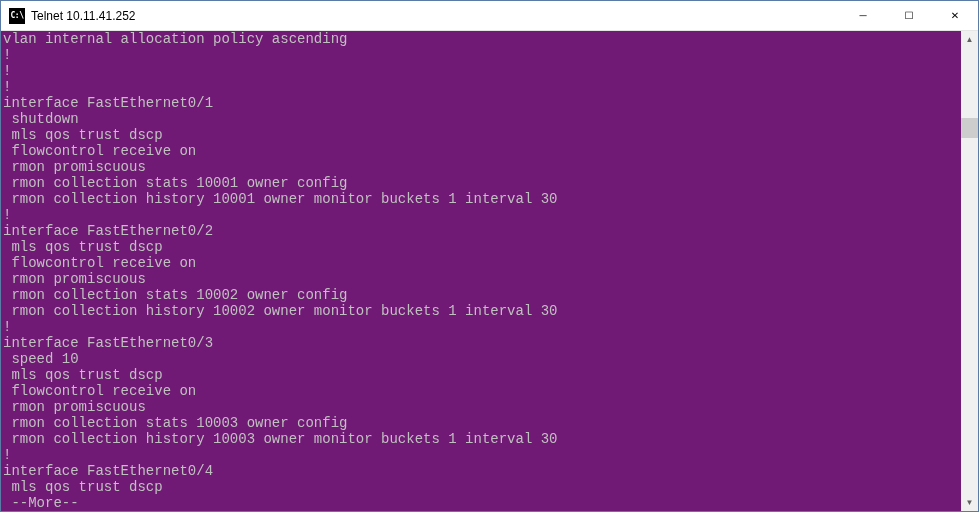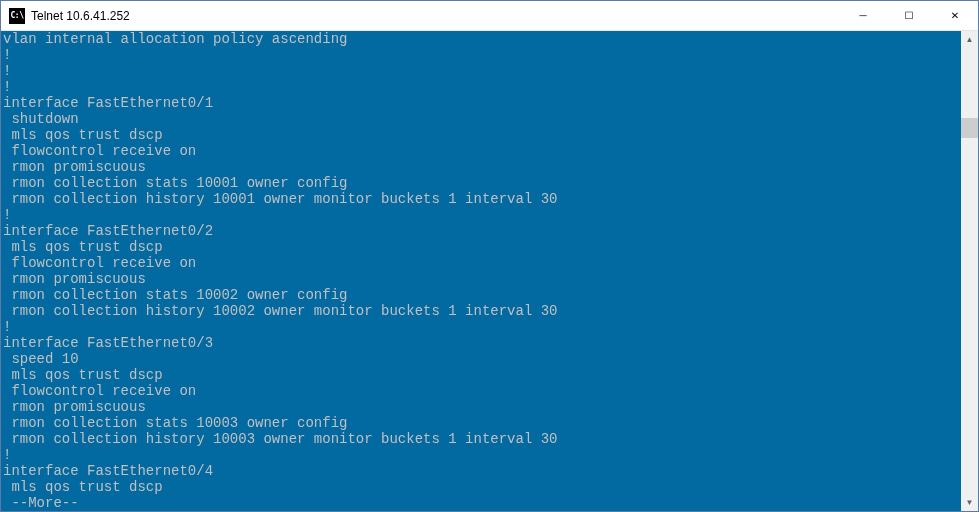--- a/index.html
+++ b/index.html
@@ -61,21 +61,21 @@
       cursor: pointer;
     }
     .terminal-container {
       position: relative;
       height: calc(100% - 30px);
       background: #000;
     }
     .terminal {
       height: 100%;
       width: calc(100% - 17px);
-      background: #0369a1;
+      background: #701a75;
       color: #c0c0c0;
       font-family: "Consolas", "Courier New", monospace;
       font-size: 14px;
       line-height: 16px;
       padding: 0 2px;
       white-space: pre;
       overflow: hidden;
     }
     .scrollbar {
       position: absolute;
@@ -111,21 +111,21 @@
       cursor: pointer;
     }
   </style>
 </head>
 <body>
 
 <div class="titlebar">
   <div class="titlebar-icon">
     <span class="titlebar-icon-text">C:\</span>
   </div>
-  <div class="titlebar-title">Telnet 10.6.41.252</div>
+  <div class="titlebar-title">Telnet 10.11.41.252</div>
   <div class="titlebar-controls">
     <div class="titlebar-btn">─</div>
     <div class="titlebar-btn">☐</div>
     <div class="titlebar-btn close">✕</div>
   </div>
 </div>
 
 <div class="terminal-container">
   <div class="terminal" id="terminal-output">vlan internal allocation policy ascending
 !

